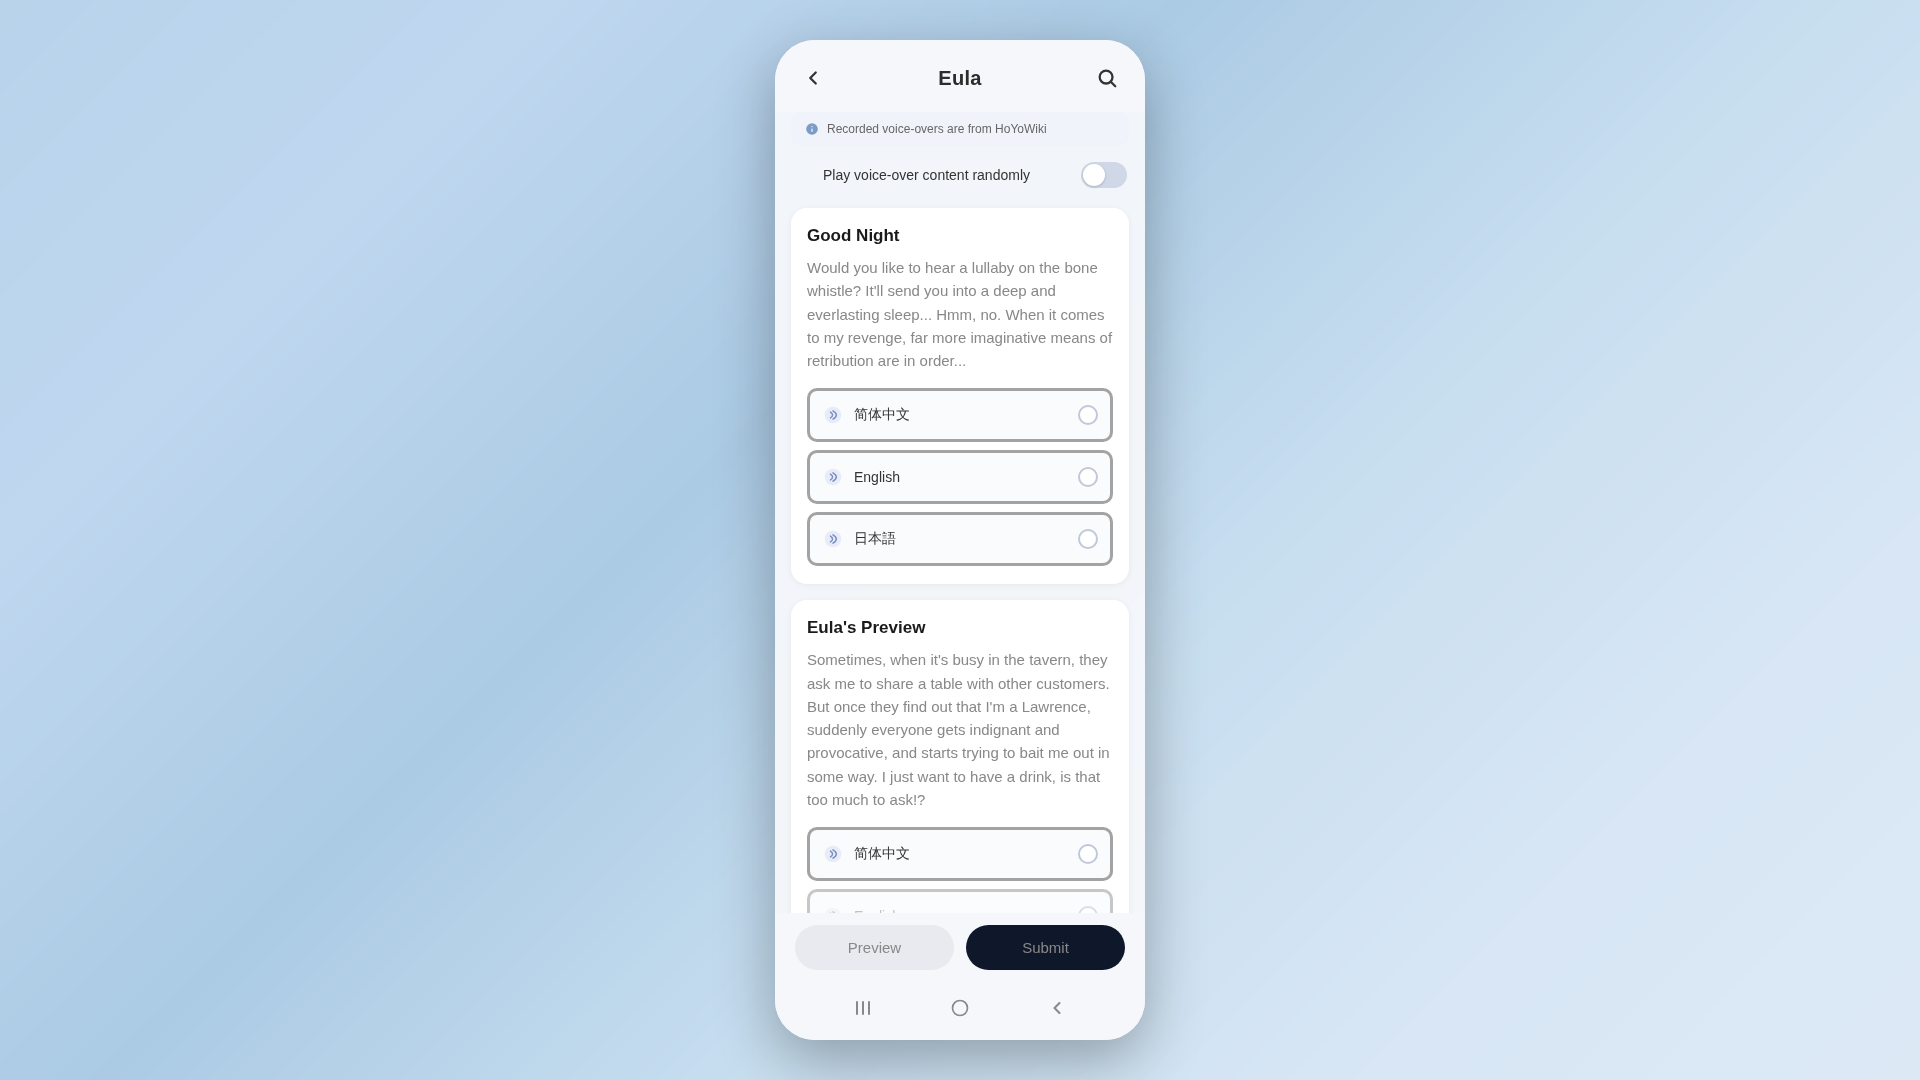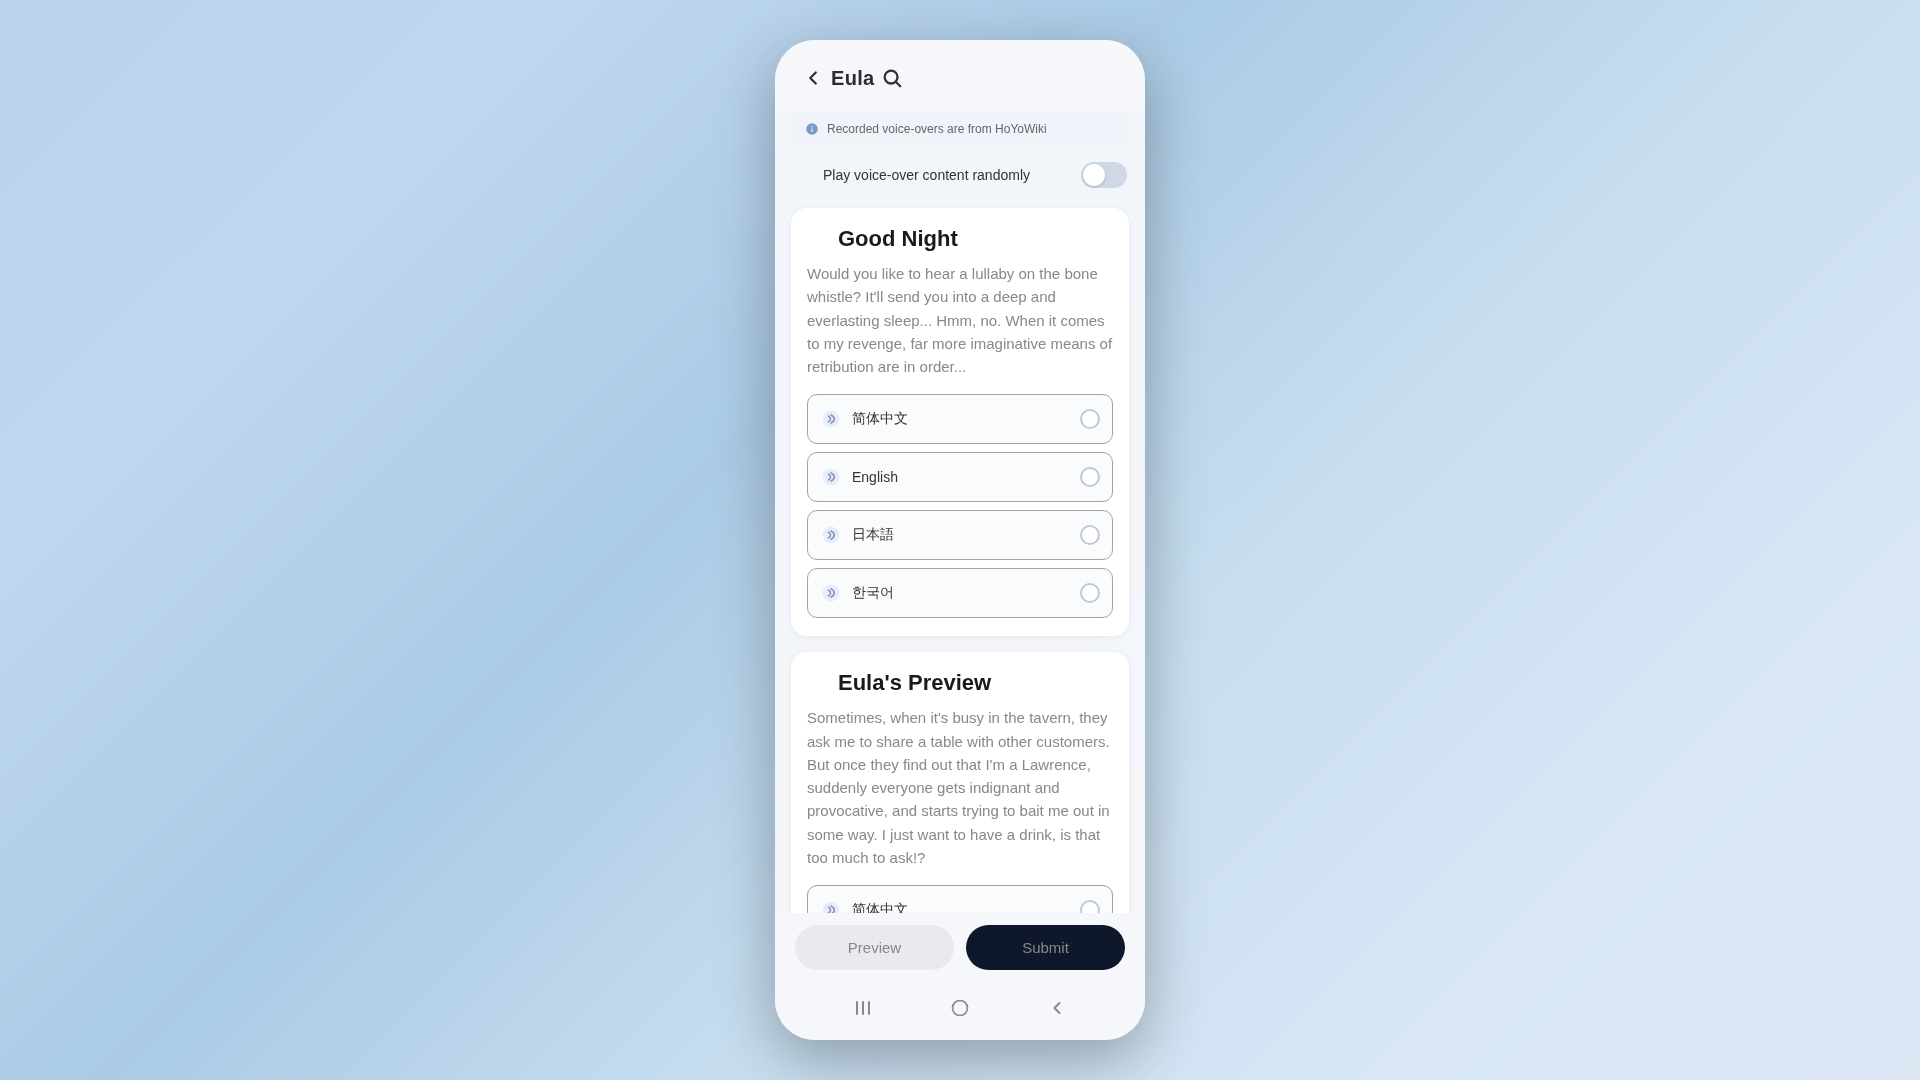--- a/index.html
+++ b/index.html
@@ -38,20 +38,21 @@
       overflow: hidden;
       box-shadow: 0 20px 60px rgba(0,0,0,0.3);
       display: flex;
       flex-direction: column;
     }
 
     
     .header {
       display: flex;
       align-items: center;
+      justify-content: space-between;
       padding: 20px 20px 16px;
       background: rgba(245, 247, 250, 0.98);
     }
 
     .header-icon {
       width: 36px;
       height: 36px;
       display: flex;
       align-items: center;
       justify-content: center;
@@ -129,41 +130,40 @@
     
     .section-card {
       background: white;
       border-radius: 16px;
       padding: 18px 16px;
       margin-bottom: 16px;
       box-shadow: 0 1px 6px rgba(0,0,0,0.06);
     }
 
     .section-title {
-      font-size: 22px;
+      font-size: 17px;
       font-weight: 700;
       color: #1a1a1a;
       margin-bottom: 10px;
-      margin-left: 31px;
     }
 
     .section-desc {
       font-size: 15px;
       color: #888;
       line-height: 1.55;
       margin-bottom: 16px;
     }
 
     
     .lang-option {
       display: flex;
       align-items: center;
       justify-content: space-between;
       padding: 13px 12px;
-      border: 1px solid #a3a3a3;
+      border: 3px solid #a3a3a3;
       border-radius: 10px;
       margin-bottom: 8px;
       cursor: pointer;
       background: #fafbfd;
     }
 
     .lang-option:last-child { margin-bottom: 0; }
 
     .lang-left {
       display: flex;
@@ -321,33 +321,20 @@
               <circle cx="12" cy="12" r="10" fill="#e8ecf8"></circle>
               <path d="M9 8.5C10.5 9.5 11.5 10.7 11.5 12C11.5 13.3 10.5 14.5 9 15.5" stroke="#7b8fc0" stroke-width="1.8" stroke-linecap="round" fill="none"></path>
               <path d="M12 7C14.5 8.5 16 10.2 16 12C16 13.8 14.5 15.5 12 17" stroke="#7b8fc0" stroke-width="1.8" stroke-linecap="round" fill="none"></path>
             </svg>
           </div>
           <span class="lang-name">日本語</span>
         </div>
         <div class="radio-btn"></div>
       </div>
 
-      <div class="lang-option">
-        <div class="lang-left">
-          <div class="sound-icon">
-            <svg width="20" height="20" viewBox="0 0 24 24" fill="none">
-              <circle cx="12" cy="12" r="10" fill="#e8ecf8"></circle>
-              <path d="M9 8.5C10.5 9.5 11.5 10.7 11.5 12C11.5 13.3 10.5 14.5 9 15.5" stroke="#7b8fc0" stroke-width="1.8" stroke-linecap="round" fill="none"></path>
-              <path d="M12 7C14.5 8.5 16 10.2 16 12C16 13.8 14.5 15.5 12 17" stroke="#7b8fc0" stroke-width="1.8" stroke-linecap="round" fill="none"></path>
-            </svg>
-          </div>
-          <span class="lang-name">한국어</span>
-        </div>
-        <div class="radio-btn"></div>
-      </div>
     </div>
 
     <div class="section-card">
       <div class="section-title">Eula's Preview</div>
       <div class="section-desc">Sometimes, when it's busy in the tavern, they ask me to share a table with other customers. But once they find out that I'm a Lawrence, suddenly everyone gets indignant and provocative, and starts trying to bait me out in some way. I just want to have a drink, is that too much to ask!?</div>
 
       <div class="lang-option">
         <div class="lang-left">
           <div class="sound-icon">
             <svg width="20" height="20" viewBox="0 0 24 24" fill="none">

